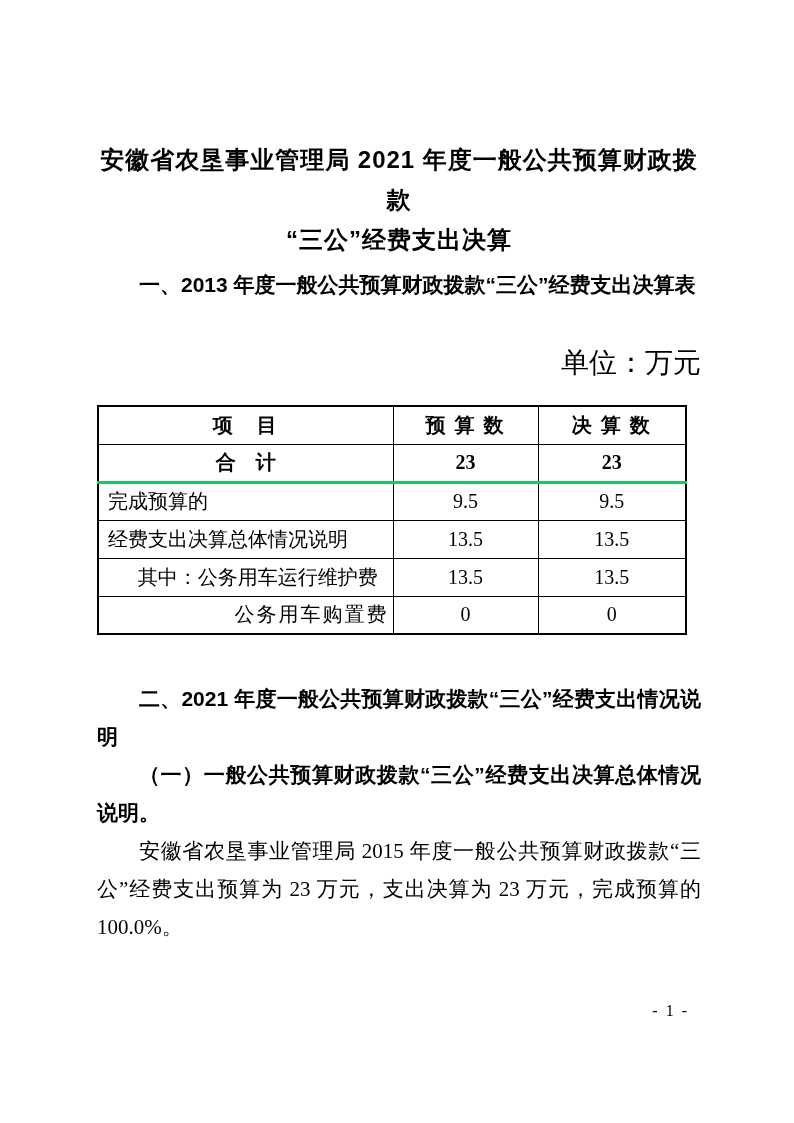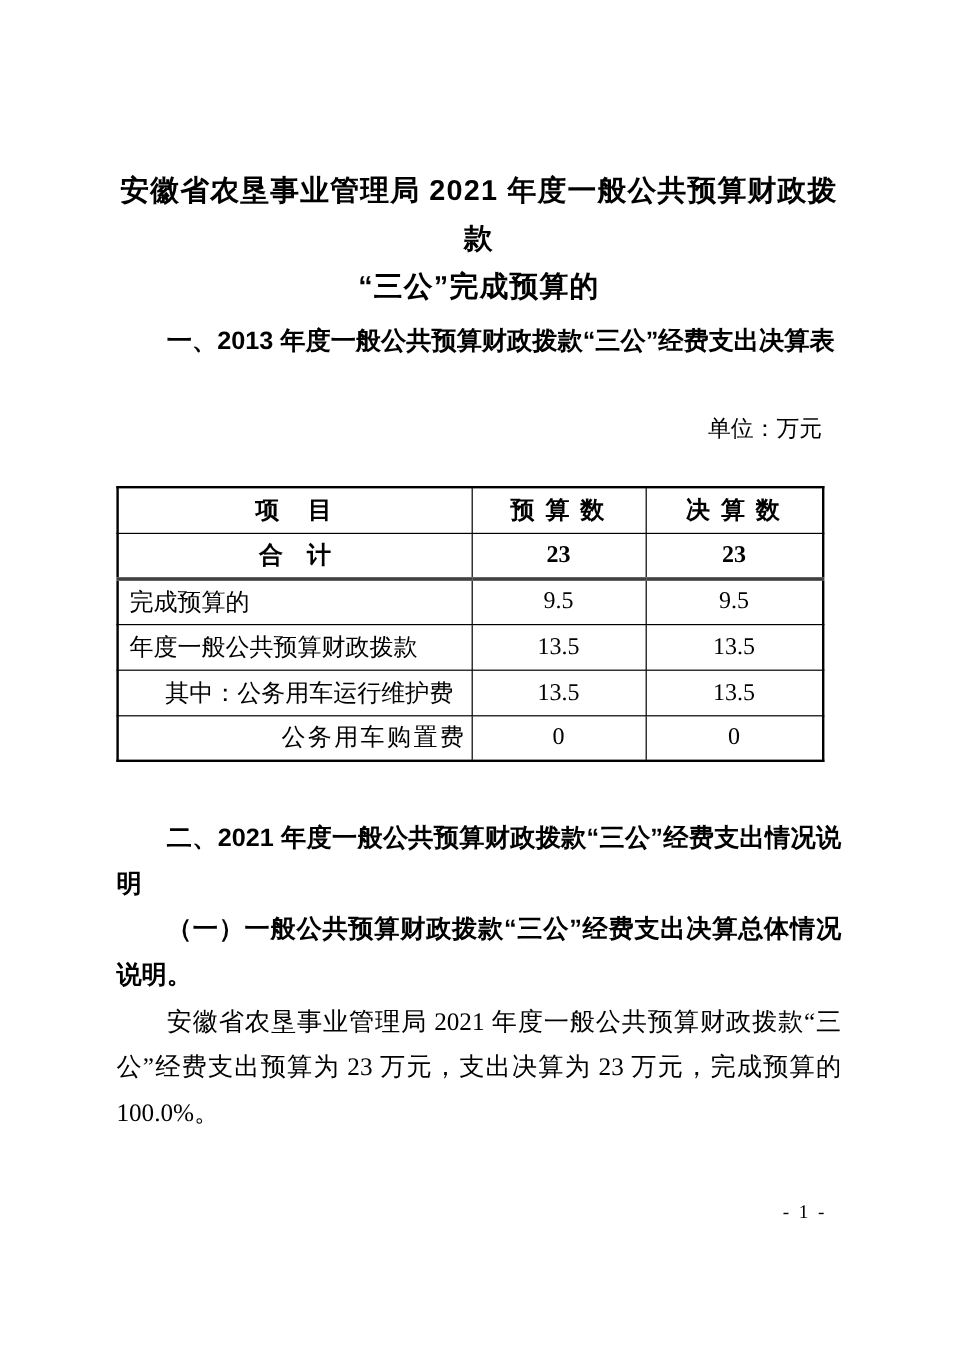--- a/index.html
+++ b/index.html
@@ -28,23 +28,23 @@
     position: absolute;
     top: 266px; left: 97px; width: 604px;
     font-size: 21px;
     line-height: 38px;
     text-align: justify;
     text-indent: 2em;
   }
 
   .unit-label {
     position: absolute;
-    top: 344px; left: 81px; width: 604px;
+    top: 344px; left: 97px; width: 604px;
     text-align: right;
-    font-size: 19px;
+    font-size: 28px;
     font-family: "Liberation Sans", sans-serif;
   }
 
   table.expense-table {
     position: absolute;
     top: 405px; left: 97px;
     width: 588px;
     border-collapse: collapse;
     table-layout: fixed;
     border: 2px solid #000;
@@ -58,21 +58,21 @@
     height: 38px;
     text-align: center;
     vertical-align: middle;
     font-weight: normal;
     padding: 0 4px;
   }
   .expense-table thead th {
     font-weight: 700;
     letter-spacing: 2px;
   }
-  .expense-table tr.row-total td { font-weight: 700; border-bottom: 3px solid #404040; }
+  .expense-table tr.row-total td { font-weight: 700; border-bottom: 3px solid #22c55e; }
   .expense-table td.cell-item { text-align: left; padding-left: 9px; }
   .expense-table tr.row-total td.cell-item { text-align: center; padding-left: 4px; }
   .expense-table tr.row-sub td.cell-item { padding-left: 28px; text-align: center; }
   .expense-table tr.row-sub-center td.cell-item { text-align: right; padding-left: 4px; letter-spacing: 2px; }
 
   .section2 {
     position: absolute;
     top: 680px; left: 97px; width: 604px;
     font-size: 21px;
     line-height: 38px;
@@ -89,21 +89,21 @@
     letter-spacing: 2px;
   }
 </style>
 </head>
 <body>
 
 <div class="page">
 
   <div class="doc-title hei">
     <div>安徽省农垦事业管理局 2021 年度一般公共预算财政拨款</div>
-    <div>“三公”完成预算的</div>
+    <div>“三公”经费支出决算</div>
   </div>
 
   <div class="section1-heading hei">一、2013 年度一般公共预算财政拨款“三公”经费支出决算表</div>
 
   <div class="unit-label">单位：万元</div>
 
   <table class="expense-table">
     <colgroup>
       <col class="c-item">
         <col class="c-budget">
@@ -121,38 +121,38 @@
       <td class="cell-item">合　计</td>
       <td class="cell-budget">23</td>
       <td class="cell-final">23</td>
     </tr>
         <tr class="row-normal">
       <td class="cell-item">完成预算的</td>
       <td class="cell-budget">9.5</td>
       <td class="cell-final">9.5</td>
     </tr>
         <tr class="row-normal">
-      <td class="cell-item">年度一般公共预算财政拨款</td>
+      <td class="cell-item">经费支出决算总体情况说明</td>
       <td class="cell-budget">13.5</td>
       <td class="cell-final">13.5</td>
     </tr>
         <tr class="row-sub">
       <td class="cell-item">其中：公务用车运行维护费</td>
       <td class="cell-budget">13.5</td>
       <td class="cell-final">13.5</td>
     </tr>
         <tr class="row-sub-center">
       <td class="cell-item">公务用车购置费</td>
       <td class="cell-budget">0</td>
       <td class="cell-final">0</td>
     </tr>
       </tbody>
   </table>
 
   <div class="section2">
     <p class="hei">二、2021 年度一般公共预算财政拨款“三公”经费支出情况说明</p>
     <p class="hei">（一）一般公共预算财政拨款“三公”经费支出决算总体情况说明。</p>
-    <p>安徽省农垦事业管理局 2021 年度一般公共预算财政拨款“三公”经费支出预算为 23 万元，支出决算为 23 万元，完成预算的 100.0%。</p>
+    <p>安徽省农垦事业管理局 2015 年度一般公共预算财政拨款“三公”经费支出预算为 23 万元，支出决算为 23 万元，完成预算的 100.0%。</p>
   </div>
 
   <div class="page-number">- 1 -</div>
 
 </div>
 
 </body></html>

